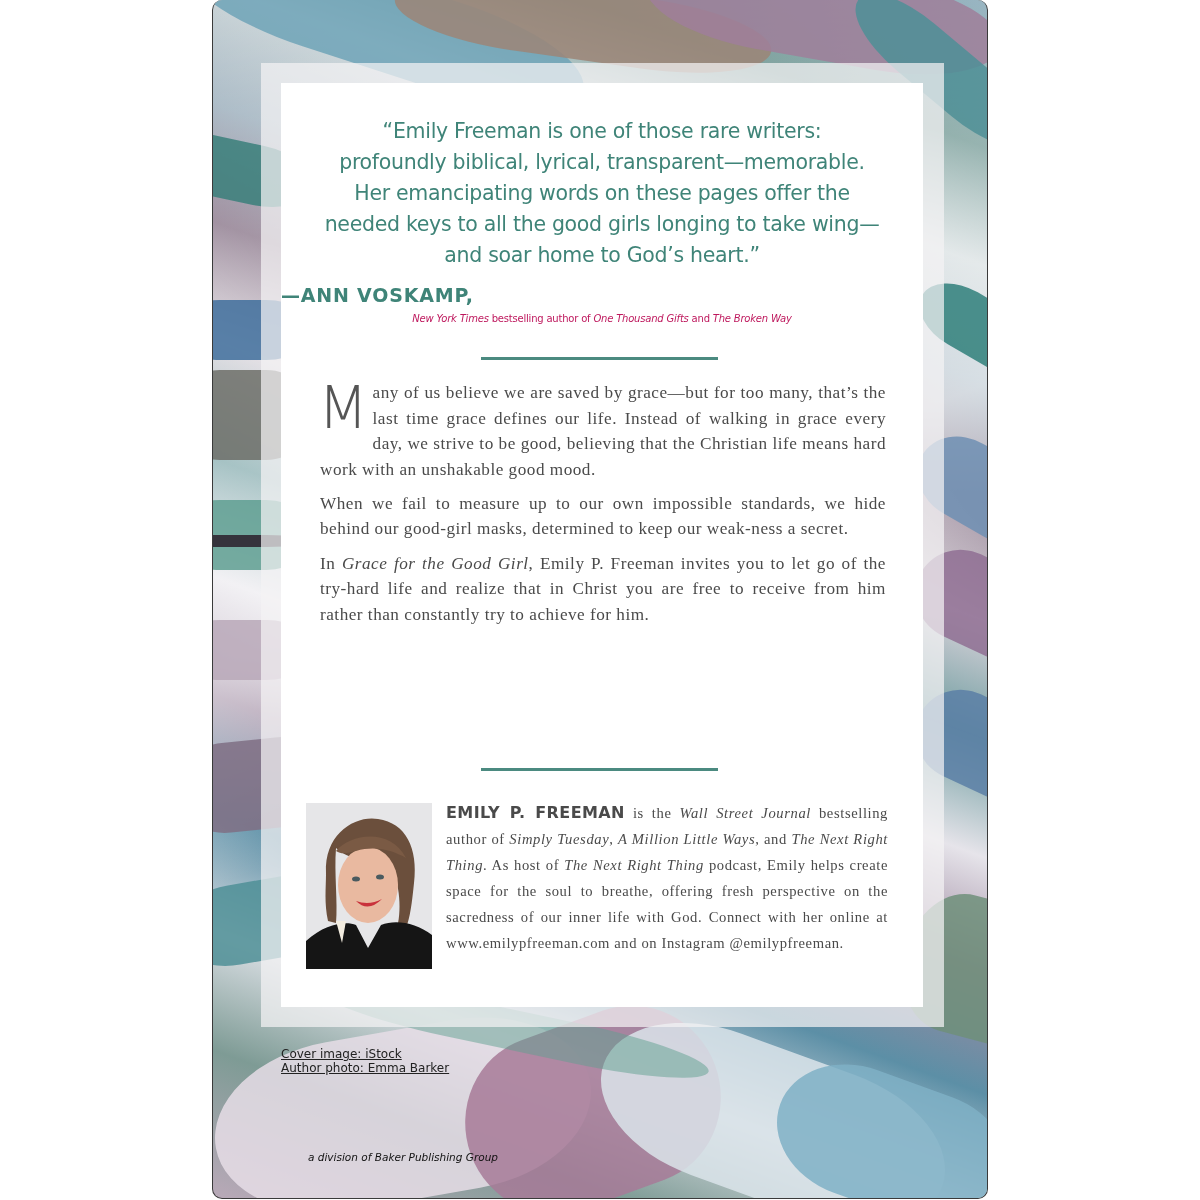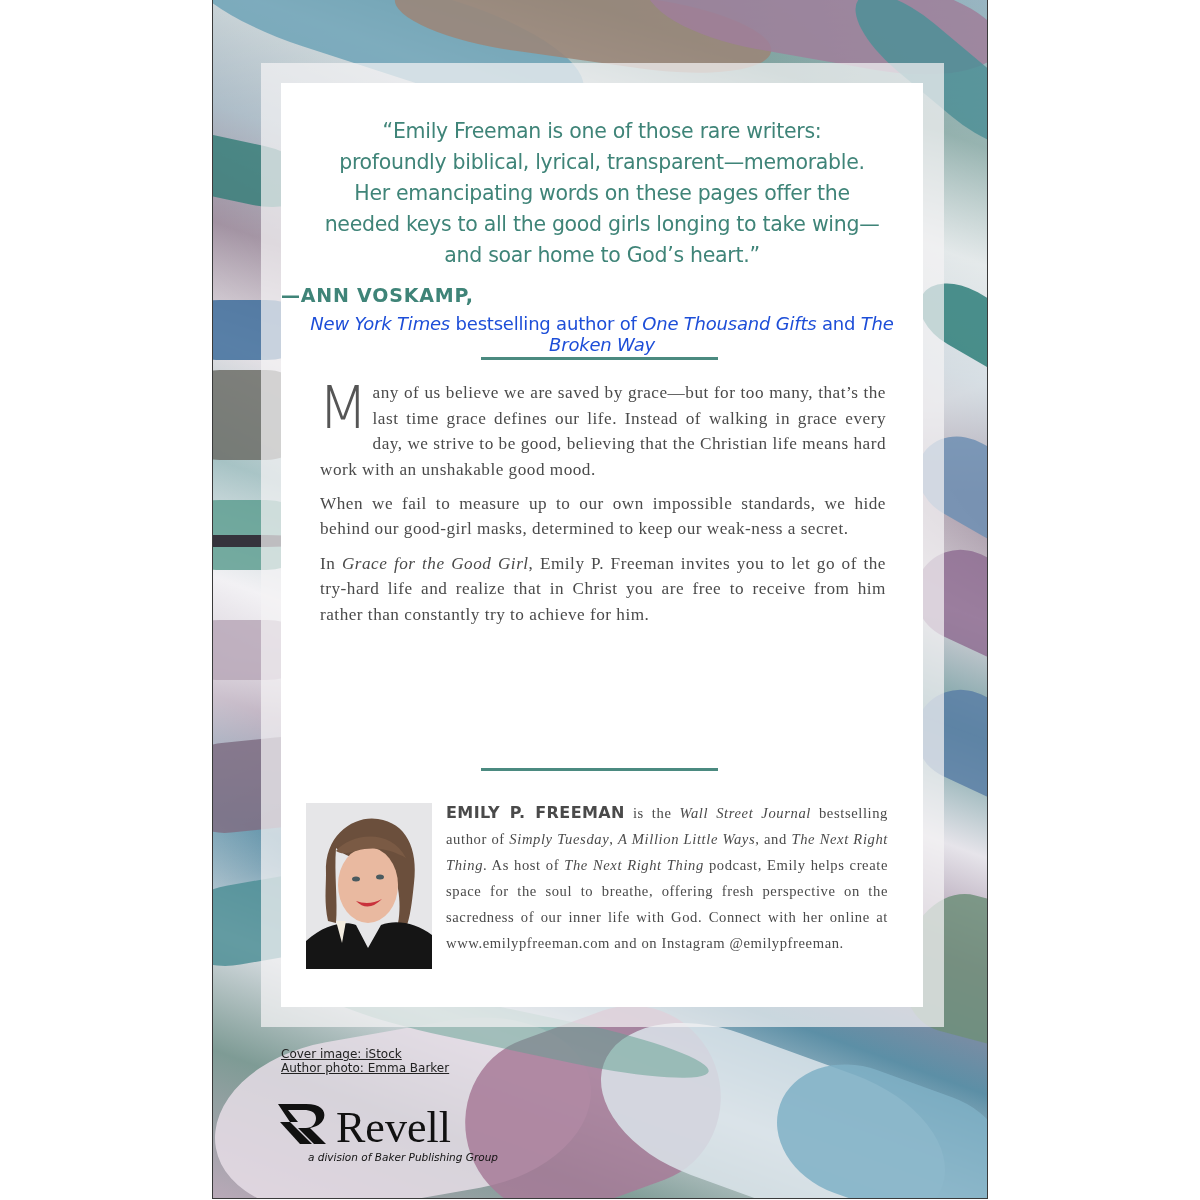--- a/index.html
+++ b/index.html
@@ -7,20 +7,21 @@
     width: 1200px; height: 1200px; background: #ffffff; position: relative; overflow: hidden;
     font-family: "Liberation Serif", serif;
   }
   .cover {
     position: absolute; left: 212px; top: 0; width: 776px; height: 1199px;
     border-left: 1px solid #3a3a3a; border-right: 1px solid #3a3a3a; border-bottom: 1px solid #3a3a3a;
     box-sizing: border-box; overflow: hidden;
     background:
       linear-gradient(160deg, rgba(255,255,255,0) 0%, rgba(255,255,255,0.55) 45%, rgba(255,255,255,0) 60%),
       linear-gradient(200deg, #7a9fb0 0%, #5f8b86 10%, #cfd8da 18%, #a6b7c3 26%, #8d7a8d 34%, #d9d3da 42%, #6f9da0 50%, #e6e4ea 58%, #9e8aa1 66%, #5c8fa6 74%, #d8dde2 82%, #7e9b95 90%, #b9a9b8 100%);
+    border-radius: 10px;
   }
   .stroke { position: absolute; border-radius: 40% / 60%; opacity: .85; }
   .frame {
     position: absolute; left: 48px; top: 63px; width: 683px; height: 964px;
     background: rgba(244,242,244,0.72);
   }
   .panel {
     position: absolute; left: 68px; top: 83px; width: 642px; height: 924px;
     background: #ffffff;
   }
@@ -30,21 +31,21 @@
     font-family: "DejaVu Sans", sans-serif; font-size: 20.5px; line-height: 31px;
     letter-spacing: -0.3px; white-space: pre-line;
   }
   .attr-name {
     position: absolute; left: 0; right: 0; top: 201px; 
     color: #3f8478; font-family: "DejaVu Sans", sans-serif; font-weight: bold;
     font-size: 19px; letter-spacing: 0.8px;
   }
   .attr-desc {
     position: absolute; left: 0; right: 0; top: 230px; text-align: center;
-    color: #1d4ed8; font-family: "DejaVu Sans", sans-serif; font-size: 18px;
+    color: #be185d; font-family: "DejaVu Sans", sans-serif; font-size: 10px;
     letter-spacing: -0.2px;
   }
   .attr-desc i { font-style: italic; }
   .divider {
     position: absolute; left: 200px; width: 237px; height: 3px; background: #4b8a80;
   }
   .body-text {
     position: absolute; left: 39px; width: 566px; top: 297px;
     color: #4a4a4a; font-size: 17.2px; line-height: 25.6px; letter-spacing: 0.5px;
     text-align: justify;
@@ -147,21 +148,14 @@
     </div>
 
     <div class="bio-text"><span class="bio-name">EMILY P. FREEMAN</span><span> is the </span><i>Wall Street Journal</i><span> bestselling author of </span><i>Simply Tuesday</i><span>, </span><i>A Million Little Ways</i><span>, and </span><i>The Next Right Thing</i><span>. As host of </span><i>The Next Right Thing</i><span> podcast, Emily helps create space for the soul to breathe, offering fresh perspective on the sacredness of our inner life with God. Connect with her online at www.emilypfreeman.com and on Instagram @emilypfreeman.</span></div>
   </div>
 
   <div class="credits">
     <div>Cover image: iStock</div>
     <div>Author photo: Emma Barker</div>
   </div>
 
-  <div class="logo">
-    <svg class="logo-mark" viewBox="0 0 58 48">
-      <path d="M2 4 L30 4 C44 4, 50 10, 48 18 C46 24, 40 27, 34 28 L50 44 L38 44 L22 28 L30 28 C36 28, 40 24, 40 18 C40 12, 34 10, 28 10 L12 10 L22 22 L14 22 Z" fill="#111"></path>
-      <path d="M4 22 L14 22 L26 34 L36 44 L24 44 Z" fill="#111"></path>
-    </svg>
-    <span class="logo-word">Revell</span>
-  </div>
   <div class="logo-sub">a division of Baker Publishing Group</div>
 </div>
 
 </body></html>

